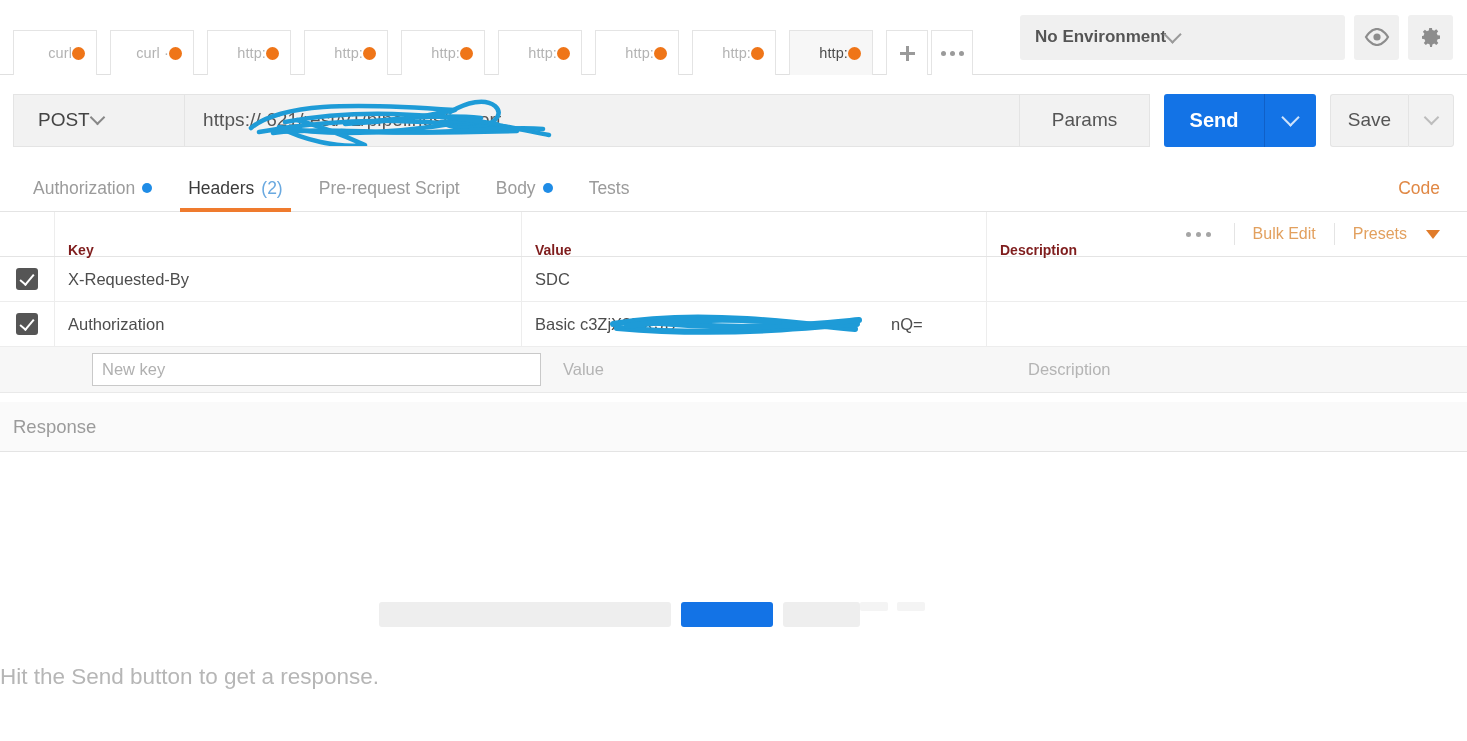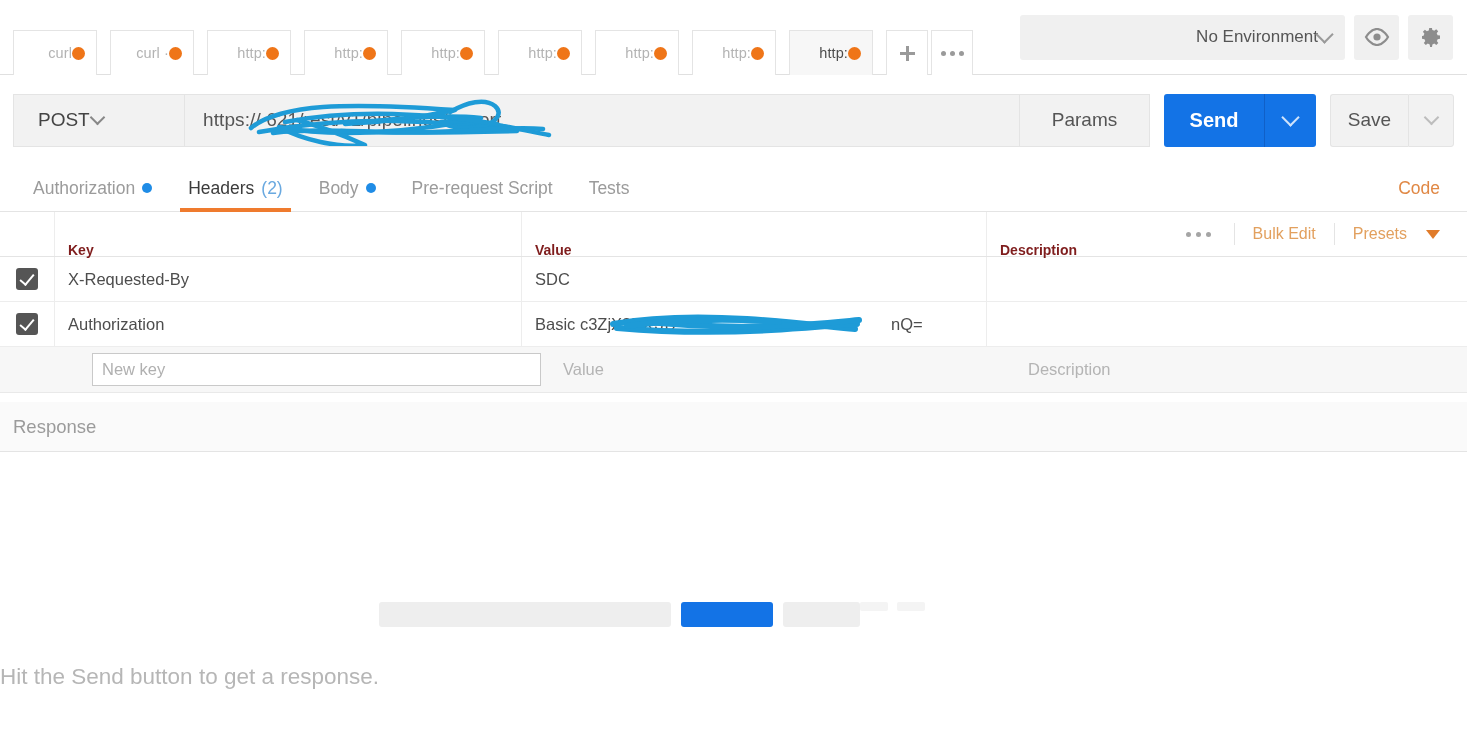--- a/index.html
+++ b/index.html
@@ -53,22 +53,23 @@
   .dots { display:flex; gap:4px; }
   .dots i { width:5px; height:5px; border-radius:50%; background:#9a9a9a; display:block; }
 
   .env-area {
     position:absolute; left:1005px; top:0; width:462px; height:75px;
     background:#fff; display:flex; align-items:center; padding:0 14px 0 15px; gap:9px;
     border-bottom:1px solid #e0e0e0;
   }
   .env-select {
     flex:1; height:45px; background:#f0f0f0; border-radius:3px;
-    display:flex; align-items:center; justify-content:flex-end;
+    display:flex; align-items:center; justify-content:flex-start;
     padding:0 14px 0 15px;
+    font-weight:bold;
   }
   .env-select span { font-size:17px; color:#555; }
   .chev { width:13px; height:13px; border-right:2.4px solid #9a9a9a; border-bottom:2.4px solid #9a9a9a;
           transform:rotate(45deg); margin-top:-5px; }
   .icon-btn { width:45px; height:45px; background:#f0f0f0; border-radius:3px;
               display:flex; align-items:center; justify-content:center; }
 
   
   .urlrow {
     position:absolute; left:0; top:75px; width:1467px; height:90px;
@@ -324,25 +325,25 @@
   <div class="reqtabs">
     <div class="rtab">
       <span class="lbl">Authorization</span>
       <span class="bdot"></span>
     </div>
     <div class="rtab active">
       <span class="lbl">Headers</span>
       <span class="count">(2)</span>
     </div>
     <div class="rtab">
+      <span class="lbl">Pre-request Script</span>
+    </div>
+    <div class="rtab">
       <span class="lbl">Body</span>
       <span class="bdot"></span>
-    </div>
-    <div class="rtab">
-      <span class="lbl">Pre-request Script</span>
     </div>
     <div class="rtab">
       <span class="lbl">Tests</span>
     </div>
     <div class="code-link">
       <span>Code</span>
     </div>
   </div>
 
   <div class="tablewrap">

